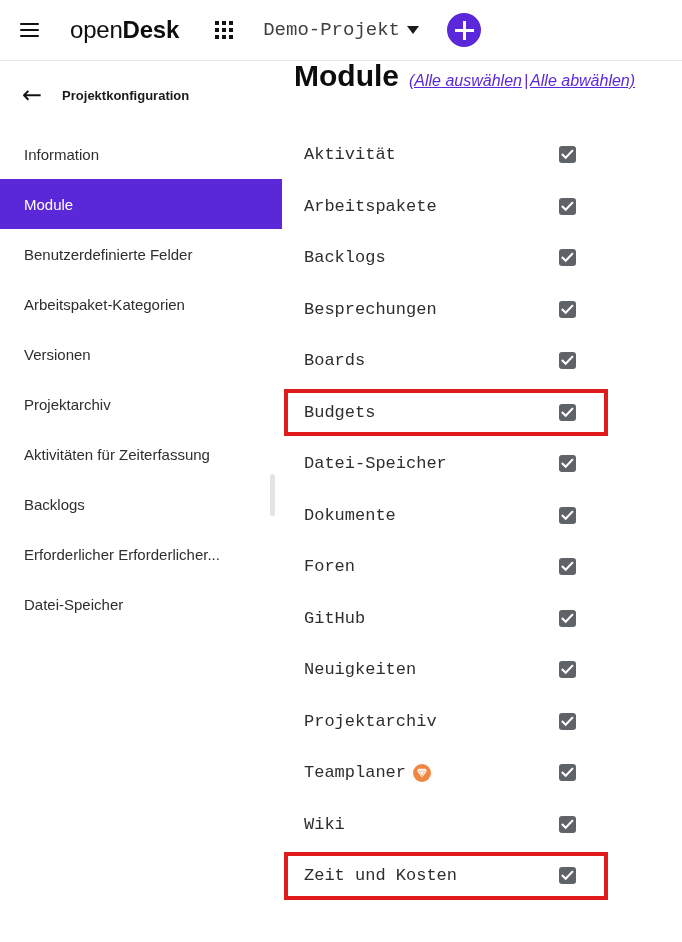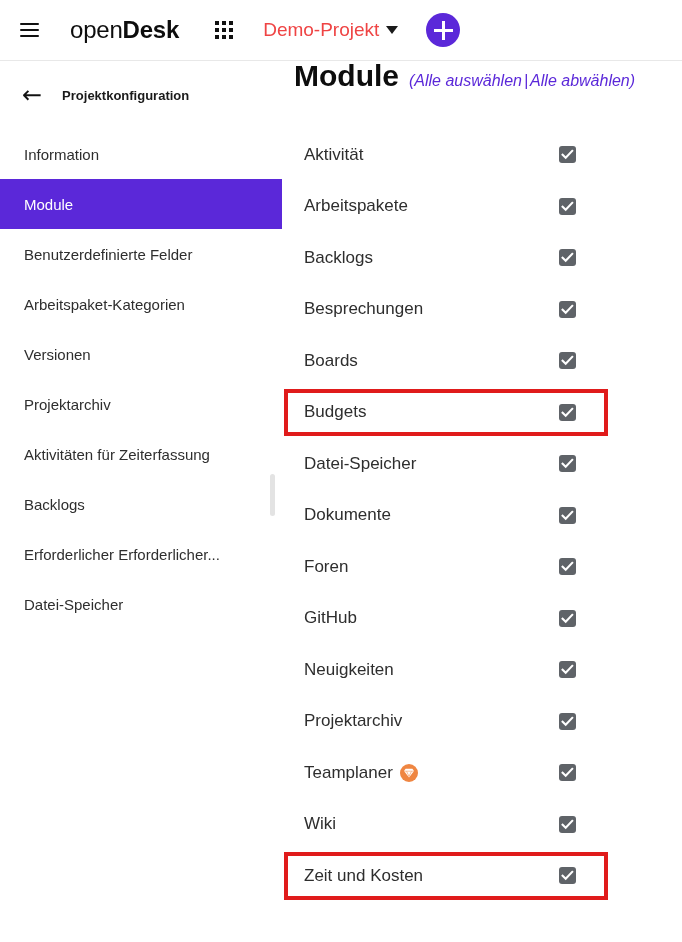--- a/index.html
+++ b/index.html
@@ -72,23 +72,24 @@
 
   .project-select {
     margin-left: 28px;
     display: flex;
     align-items: center;
     gap: 7px;
     cursor: pointer;
   }
   .project-select .p-label {
     font-size: 19px;
-    color: #ef4444;
+    color: #404040;
     font-weight: 400;
     white-space: nowrap;
+    font-family: Liberation Mono, monospace;
   }
   .caret-down {
     width: 0; height: 0;
     border-left: 6px solid transparent;
     border-right: 6px solid transparent;
     border-top: 8px solid #1a1a1a;
   }
 
   .add-btn {
     margin-left: 28px;
@@ -184,39 +185,41 @@
     font-weight: 700;
     color: #0d0d0d;
     line-height: 1;
     white-space: nowrap;
   }
   .select-links {
     font-size: 16px;
     font-style: italic;
     color: #5b28d9;
     white-space: nowrap;
+    text-decoration: underline;
   }
   .select-links a {
     color: #5b28d9;
     text-decoration: none;
     cursor: pointer;
   }
   .select-links .sep { color: #5b28d9; padding: 0 2px; }
 
   .module-list {
     position: relative;
     padding-top: 8px;
   }
   .module-row {
     position: relative;
     height: 51.5px;
     display: flex;
     align-items: center;
     padding-left: 22px;
     padding-right: 0;
+    font-family: Liberation Mono, monospace;
   }
   .module-label {
     font-size: 17px;
     color: #2e2e2e;
     white-space: nowrap;
     display: flex;
     align-items: center;
     gap: 7px;
   }
   .ent-badge {

